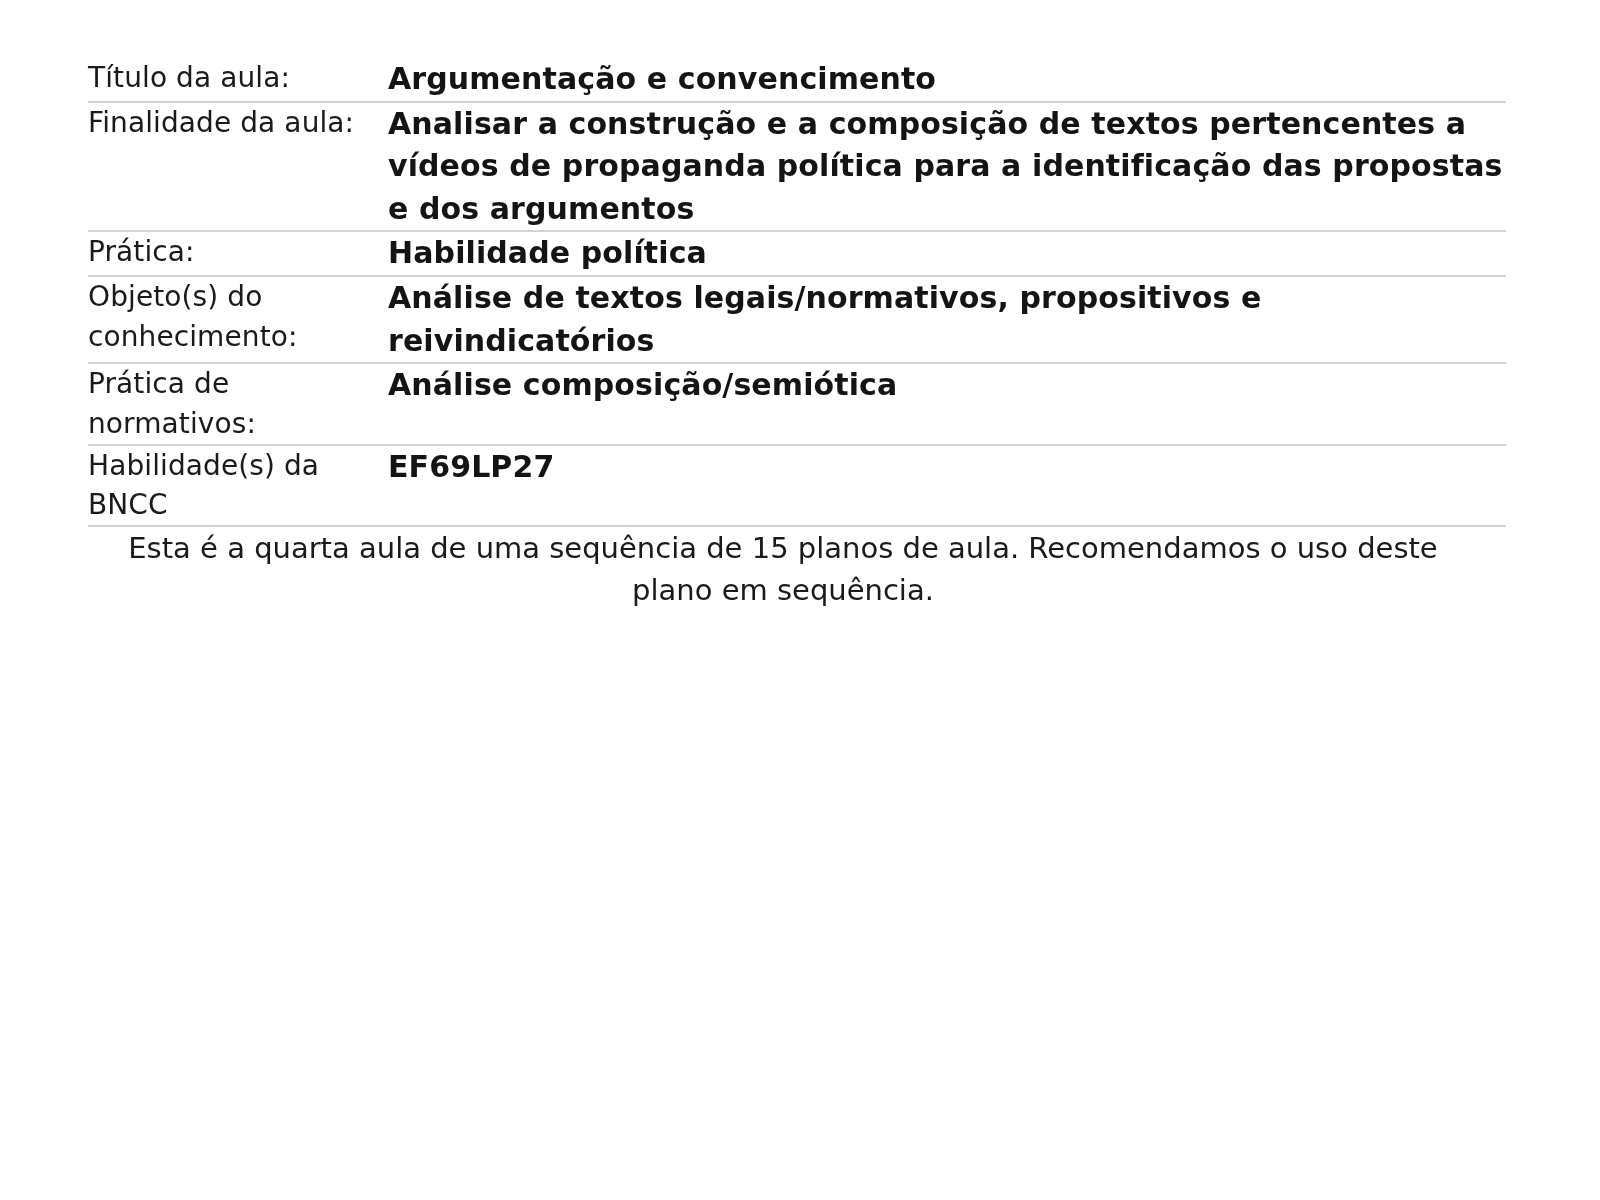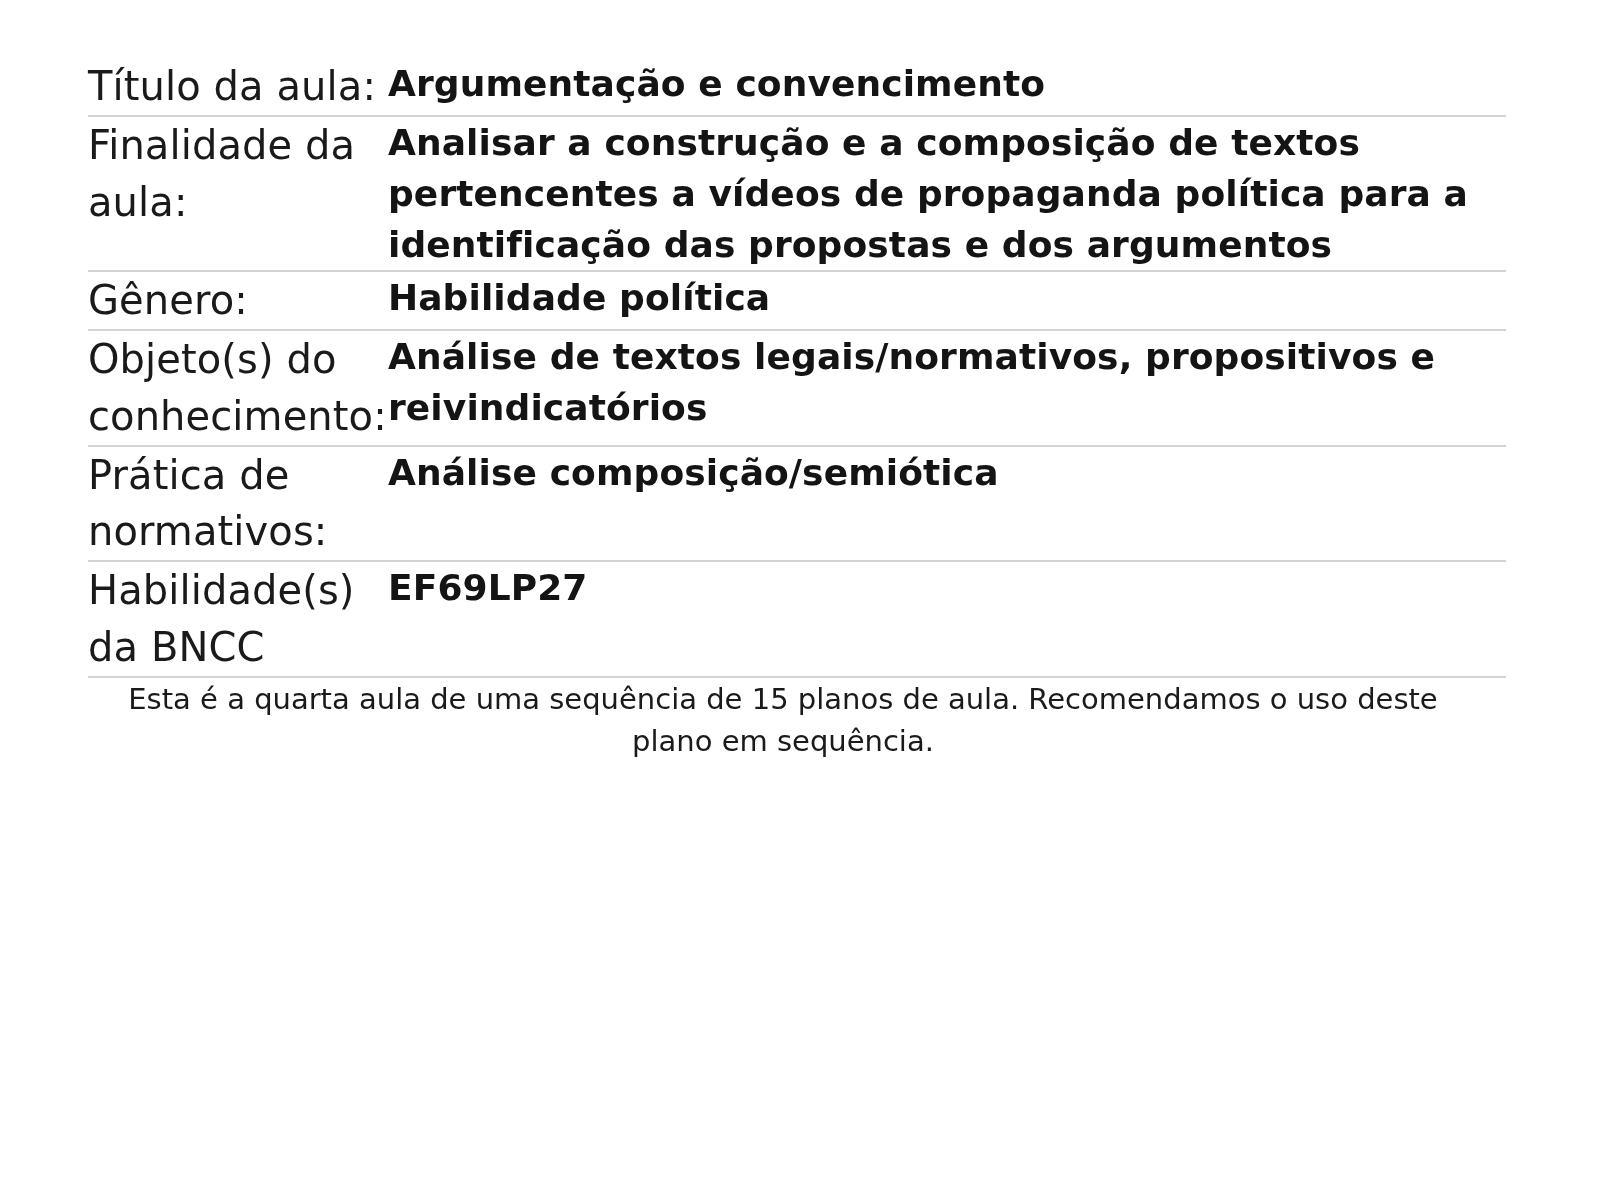--- a/index.html
+++ b/index.html
@@ -27,29 +27,29 @@
     border-collapse: collapse;
     table-layout: fixed;
   }
   table.plan td {
     vertical-align: top;
     padding: 0;
   }
   .row-label {
     width: 300px;
     padding: 22px 10px 26px 4px;
-    font-size: 40px;
+    font-size: 28px;
     line-height: 1.42;
     font-weight: 400;
     color: #1a1a1a;
     letter-spacing: 0.1px;
   }
   .row-value {
     padding: 22px 4px 26px 0;
-    font-size: 36px;
+    font-size: 30px;
     line-height: 1.42;
     font-weight: 700;
     color: #141414;
     letter-spacing: 0.1px;
   }
   tr.divider-row td {
     border-top: 2px solid #d3d3d3;
     margin-top: 6px;
   }
   .footnote-cell {
@@ -73,21 +73,21 @@
     <tbody>
       <tr>
         <td class="row-label">Título da aula:</td>
         <td class="row-value">Argumentação e convencimento</td>
       </tr>
       <tr class="divider-row">
         <td class="row-label">Finalidade da aula:</td>
         <td class="row-value">Analisar a construção e a composição  de textos pertencentes a vídeos de propaganda política para a identificação das propostas e dos argumentos</td>
       </tr>
       <tr class="divider-row">
-        <td class="row-label">Gênero:</td>
+        <td class="row-label">Prática:</td>
         <td class="row-value">Habilidade política</td>
       </tr>
       <tr class="divider-row">
         <td class="row-label">Objeto(s) do conhecimento:</td>
         <td class="row-value">Análise de textos legais/normativos, propositivos e reivindicatórios</td>
       </tr>
       <tr class="divider-row">
         <td class="row-label">Prática de normativos:</td>
         <td class="row-value">Análise composição/semiótica</td>
       </tr>

